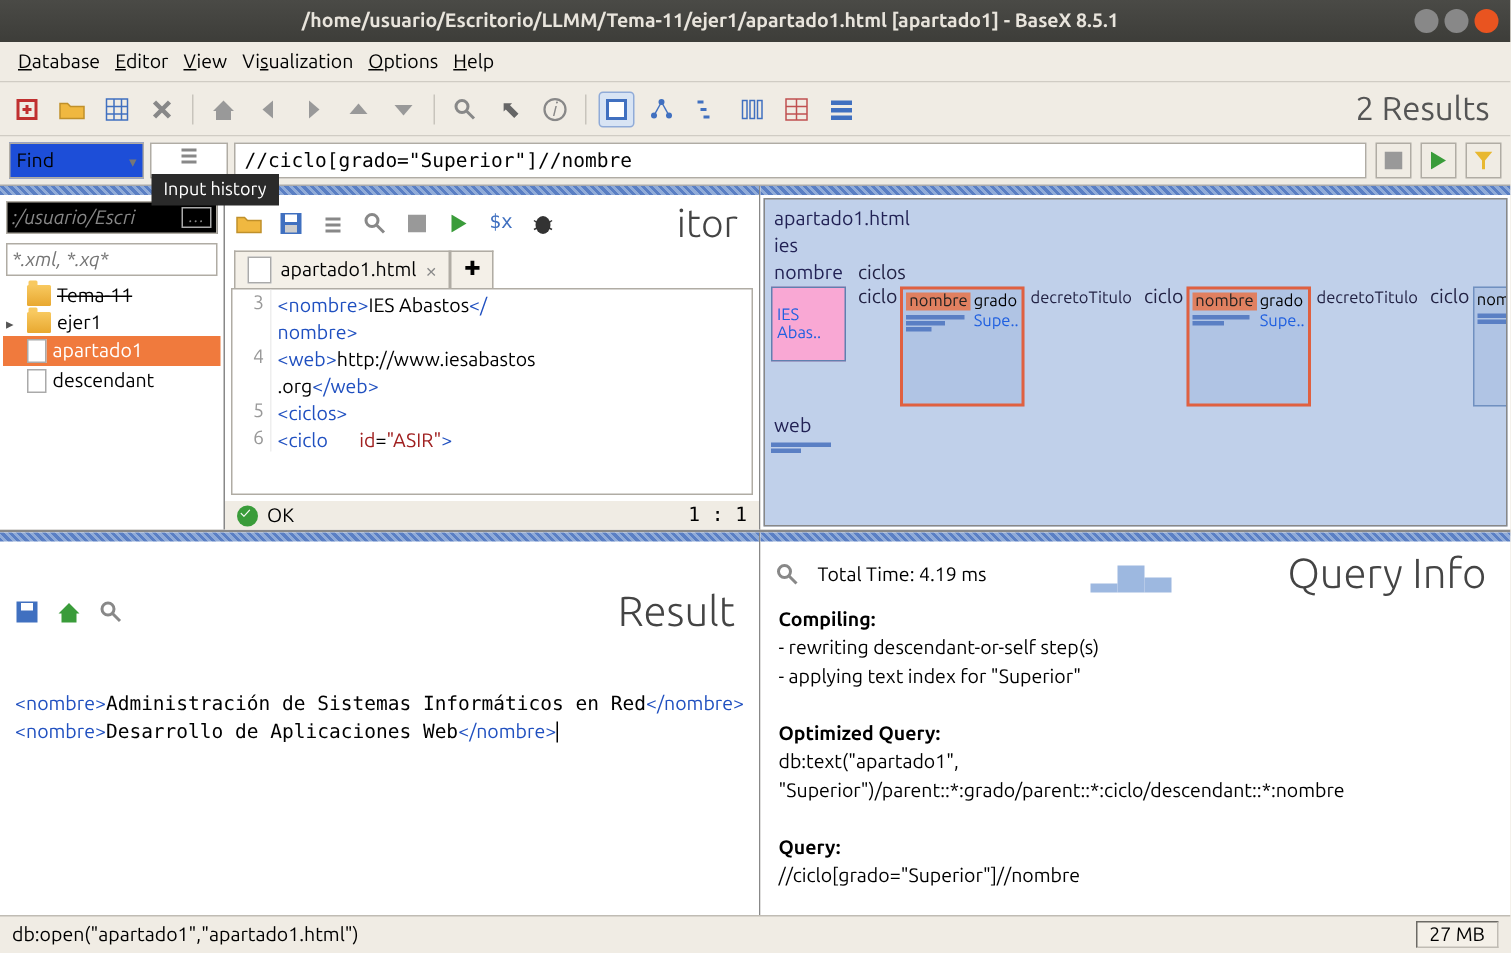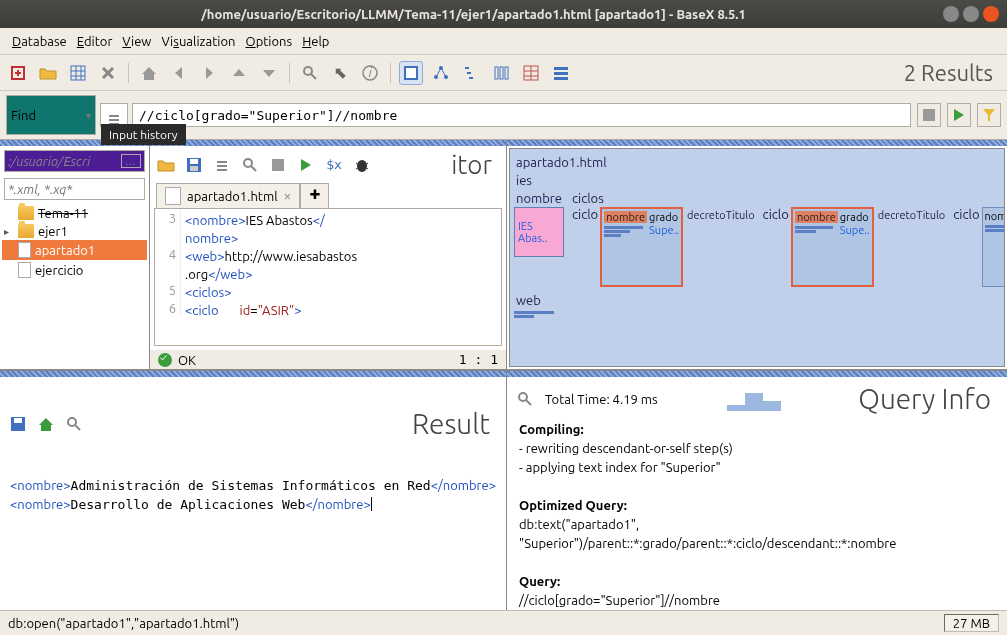--- a/index.html
+++ b/index.html
@@ -9,36 +9,36 @@
 .winbtn { width: 16px; height: 16px; border-radius: 8px; margin-left: 4px; }
 .winbtn.min { background: #888; } .winbtn.max { background: #888; } .winbtn.close { background: #e95420; }
 .menubar { background: #f0ece4; padding: 4px 8px; display: flex; gap: 2px; border-bottom: 1px solid #d0ccc4; }
 .menubar span { padding: 2px 4px; cursor: pointer; }
 .menubar u { text-decoration: underline; }
 .toolbar { background: #f0ece4; padding: 4px 6px; display: flex; align-items: center; gap: 6px; border-bottom: 1px solid #d0ccc4; height: 36px; }
 .tbtn { width: 24px; height: 24px; display: inline-flex; align-items: center; justify-content: center; border: 1px solid transparent; border-radius: 3px; cursor: pointer; }
 .tsep { width: 1px; height: 20px; background: #c8c4bc; margin: 0 2px; }
 .results-text { margin-left: auto; font-size: 22px; color: #555; padding-right: 8px; }
 .querybar { display: flex; align-items: center; padding: 4px 6px; gap: 4px; background: #f0ece4; }
-.findbox { width: 90px; border: 1px solid #b0aca4; background: #0f766e; padding: 2px 4px; height: 40px; display: flex; align-items: center; }
+.findbox { width: 90px; border: 1px solid #b0aca4; background: #1d4ed8; padding: 2px 4px; height: 24px; display: flex; align-items: center; }
 .findbox::after { content: "▾"; margin-left: auto; color: #777; font-size: 10px; }
-.histbtn { width: 28px; height: 24px; border: 1px solid #b0aca4; background: #fff; display: flex; align-items: flex-end; justify-content: center; cursor: pointer; position: relative; }
+.histbtn { width: 52px; height: 24px; border: 1px solid #b0aca4; background: #fff; display: flex; align-items: flex-start; justify-content: center; cursor: pointer; position: relative; }
 .queryinput { flex: 1; border: 1px solid #b0aca4; background: #fff; padding: 3px 6px; font-family: monospace; height: 24px; }
 .runbtn { width: 24px; height: 24px; border: 1px solid #b0aca4; display: flex; align-items: center; justify-content: center; margin-left: 2px; cursor: pointer; }
 .tooltip { position: absolute; top: 20px; left: 0; background: #2a2a2a; color: #fff; padding: 4px 8px; font-size: 12px; z-index: 100; white-space: nowrap; }
 
 .workspace { flex: 1; display: flex; flex-direction: column; min-height: 0; }
 .row1 { display: flex; height: 230px; border-top: 1px solid #aaa; }
 .row2 { display: flex; flex: 1; border-top: 2px solid #888; min-height: 0; }
 
 .panel { display: flex; flex-direction: column; border-right: 1px solid #888; background: #fff; position: relative; }
 .panel-hdr { height: 6px; background: repeating-linear-gradient(45deg, #5a7fc4 0, #5a7fc4 2px, #90abd8 2px, #90abd8 4px); }
 
 .leftpane { width: 150px; }
-.leftpane .pathbox { border: 1px solid #b0aca4; margin: 4px; padding: 3px; display: flex; align-items: flex-start; gap: 4px; background: #4c1d95; font-style: italic; color: #888; }
+.leftpane .pathbox { border: 1px solid #b0aca4; margin: 4px; padding: 3px; display: flex; align-items: flex-start; gap: 4px; background: #000000; font-style: italic; color: #888; }
 .leftpane .dotbtn { border: 1px solid #aaa; padding: 0 4px; font-size: 11px; cursor: pointer; }
 .leftpane input { width: calc(100% - 8px); margin: 2px 4px; border: 1px solid #b0aca4; padding: 3px; font-style: italic; color: #888; background: #fff; }
 .tree { flex: 1; overflow: auto; padding: 2px; }
 .tree-row { display: flex; align-items: center; padding: 2px 2px; gap: 4px; }
 .tree-row.sel { background: #f07a3d; color: #fff; }
 .folder-ico { width: 16px; height: 14px; background: linear-gradient(#f8c960, #e8a830); border-radius: 1px; position: relative; }
 .folder-ico::before { content:""; position:absolute; top:-3px; left:1px; width:6px; height:3px; background:#f8c960; border-radius:1px 1px 0 0; }
 .file-ico { width: 13px; height: 16px; background: #fff; border: 1px solid #aaa; position: relative; }
 .tree .arrow { font-size: 10px; color: #555; width: 10px; }
 
@@ -291,21 +291,21 @@
             <span>ejer1</span>
           </div>
       <div class="tree-row sel">
             <span class="arrow"></span>
             <span class="file-ico"></span>
             <span>apartado1</span>
           </div>
       <div class="tree-row">
             <span class="arrow"></span>
             <span class="file-ico"></span>
-            <span>ejercicio</span>
+            <span>descendant</span>
           </div>
     </div>
   </div>
 
   <div class="panel editorpane">
     <div class="panel-hdr"></div>
     <div class="etoolbar">
       <span class="tbtn">
             <svg width="18" height="14">
               <path d="M1 3 h5 l2 2 h9 v8 h-16 z" fill="#f0b840" stroke="#c0902a"></path>

